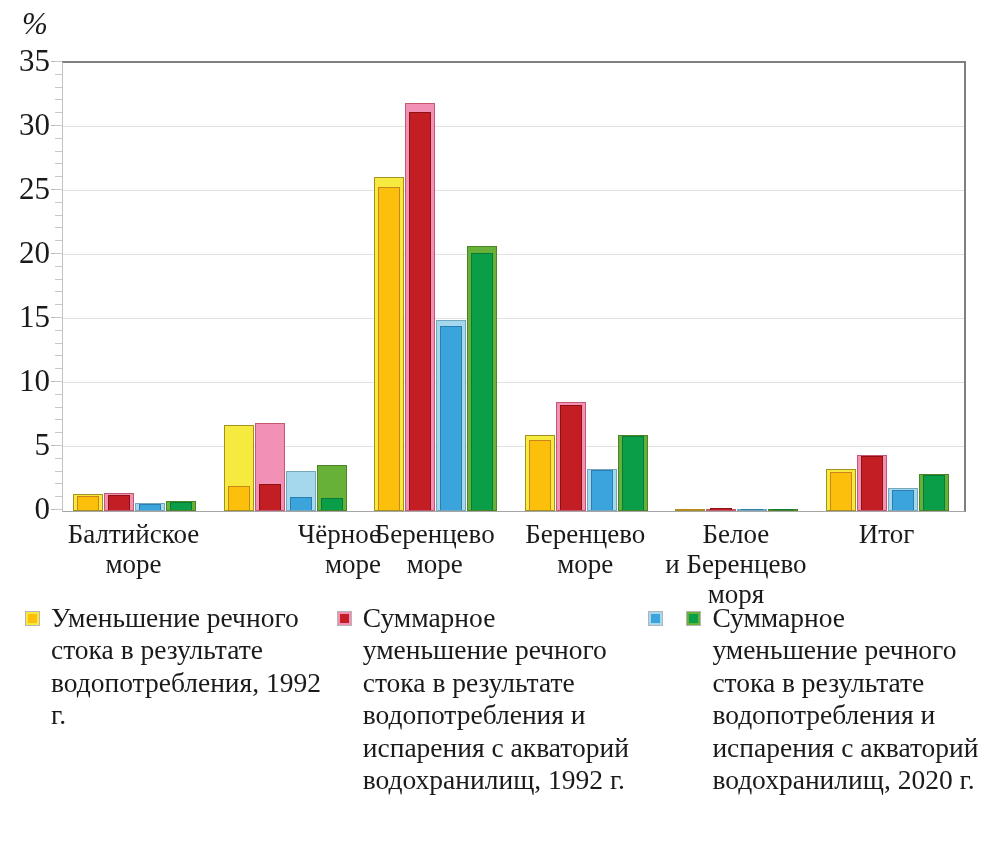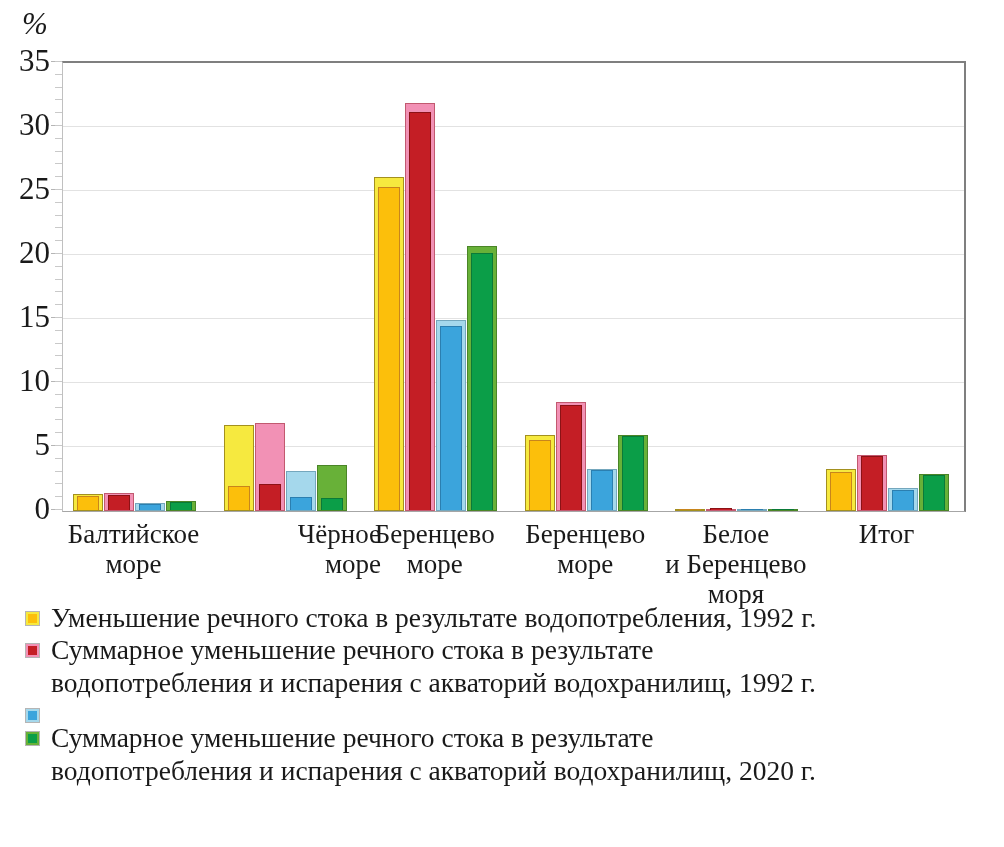--- a/index.html
+++ b/index.html
@@ -36,21 +36,21 @@
   
   .bar-group{position:absolute;bottom:0;display:flex;align-items:flex-end;gap:1px;}
   .bar-outer{position:relative;width:30px;box-sizing:border-box;border:1px solid;}
   .bar-inner{position:absolute;left:3px;bottom:0;width:22px;box-sizing:border-box;border:1px solid;border-bottom:none;}
   
   .x-label{
     position:absolute;top:519px;width:220px;transform:translateX(-50%);
     text-align:center;font-size:27px;line-height:1.12;white-space:pre-line;
   }
   
-  #legend{position:absolute;left:26px;top:602px;width:960px;display:flex;flex-direction:column;}
+  #legend{position:absolute;left:26px;top:602px;width:960px;display:flex;flex-direction:row;gap:13px;}
   .legend-row{display:flex;align-items:flex-start;}
   .legend-marker{
     flex:0 0 auto;width:9px;height:9px;margin-top:10px;margin-right:12px;
     border:2px solid;outline:1px solid rgba(90,90,90,.45);
   }
   .legend-text{font-size:27.5px;line-height:1.18;white-space:pre-line;}
 </style>
 </head>
 <body>
 

